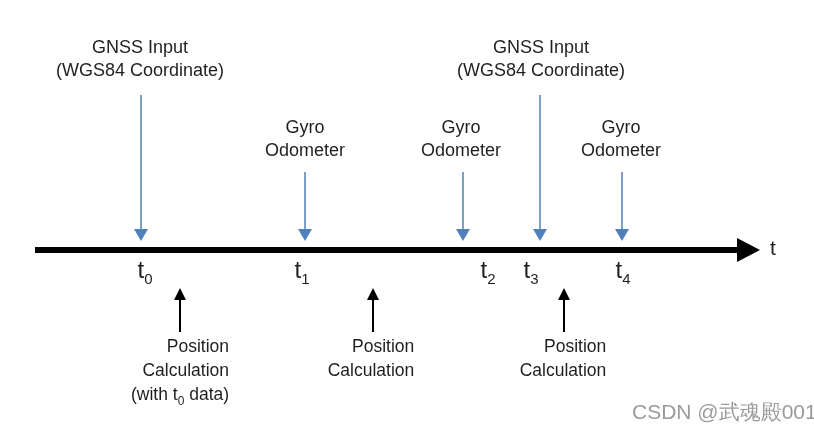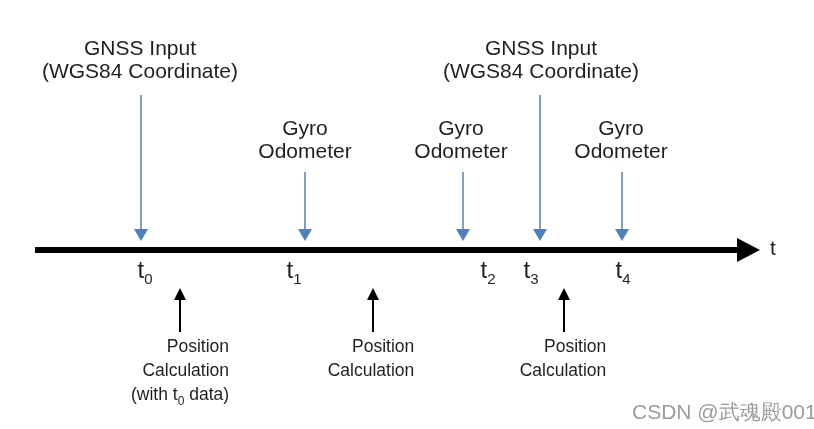--- a/index.html
+++ b/index.html
@@ -9,21 +9,21 @@
     background:#ffffff;
     font-family:"Liberation Sans", sans-serif;
     color:#1f1f1f;
     overflow:hidden;
   }
   
   .event-label{
     position:absolute;
     transform:translateX(-50%);
     text-align:center;
-    font-size:21px;
+    font-size:18px;
     line-height:23px;
     white-space:nowrap;
   }
   
   .varrow{
     position:absolute;
     transform:translateX(-50%);
     display:flex;flex-direction:column;align-items:center;
   }
   .varrow .stem{width:2px;flex:1;background:var(--event-arrow,#7ca0c8);}
@@ -125,21 +125,21 @@
   <div class="varrow" style="left:622px;top:172px;height:69px">
     <div class="stem"></div>
     <div class="head-down"></div>
   </div>
 
   <div class="axis-line"></div>
   <div class="axis-head"></div>
   <div class="axis-label">t</div>
 
   <div class="tick" style="left:145px"><span>t</span><sub>0</sub></div>
-  <div class="tick" style="left:294px"><span>t</span><sub>1</sub></div>
+  <div class="tick" style="left:302px"><span>t</span><sub>1</sub></div>
   <div class="tick" style="left:488px"><span>t</span><sub>2</sub></div>
   <div class="tick" style="left:531px"><span>t</span><sub>3</sub></div>
   <div class="tick" style="left:623px"><span>t</span><sub>4</sub></div>
 
   <div class="uparrow" style="left:180px;top:288px;height:44px">
     <div class="head-up"></div>
     <div class="stem"></div>
   </div>
   <div class="uparrow" style="left:373px;top:288px;height:44px">
     <div class="head-up"></div>

